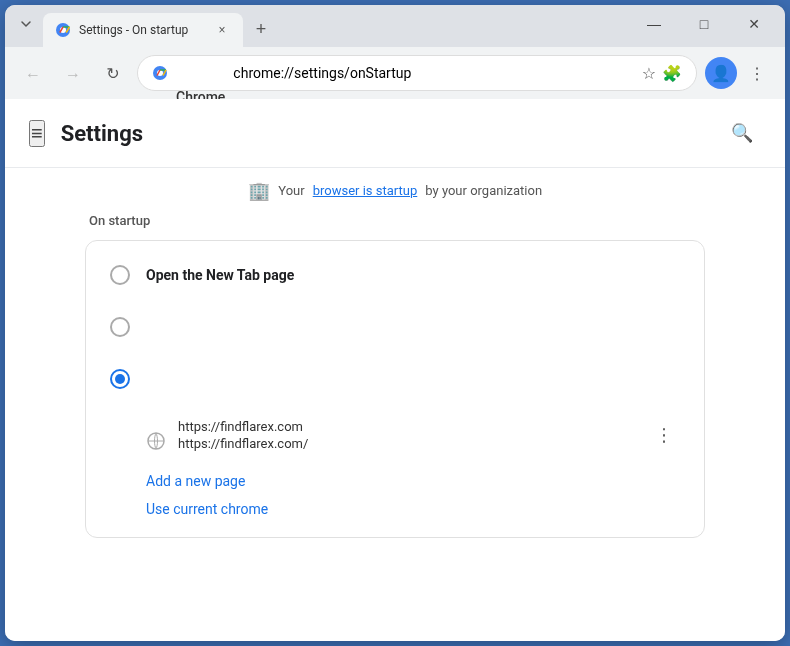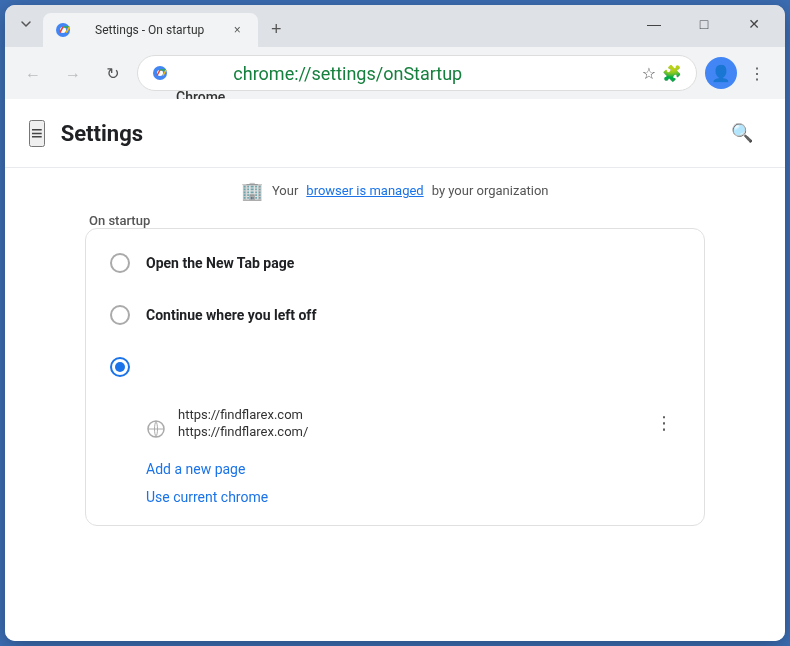--- a/index.html
+++ b/index.html
@@ -57,21 +57,21 @@
       color: #444;
     }
 
     .tab {
       display: flex;
       align-items: center;
       background: #f1f3f4;
       border-radius: 8px 8px 0 0;
       height: 34px;
       padding: 12px 12px;
-      gap: 24px;
+      gap: 8px;
       min-width: 200px;
       position: relative;
     }
 
     .tab-favicon {
       width: 16px;
       height: 16px;
       display: flex;
       align-items: center;
       justify-content: center;
@@ -172,22 +172,22 @@
     }
 
     .site-name {
       font-size: 14px;
       font-weight: 500;
       color: #333;
       margin-top: 48px;
     }
 
     .url-text {
-      font-size: 18px;
-      color: #15803d;
+      font-size: 14px;
+      color: #000000;
       flex: 1;
     }
 
     .address-bar-icons {
       display: flex;
       align-items: center;
       gap: 6px;
     }
 
     .toolbar-icons {
@@ -294,20 +294,21 @@
     
     .settings-main {
       padding: 0 80px;
       position: relative;
     }
 
     .section-title {
       font-size: 13px;
       font-weight: 500;
       color: #555;
+      margin-bottom: 12px;
       padding: 0 4px;
     }
 
     
     .startup-card {
       background: #fff;
       border: 1px solid #e0e0e0;
       border-radius: 12px;
       padding: 8px 0;
       margin-bottom: 16px;
@@ -512,37 +513,36 @@
       <button class="settings-menu-icon">≡</button>
       <h1 class="settings-title">Settings</h1>
       <button class="settings-search-icon">
         <span>🔍</span>
       </button>
     </div>
 
     <div class="managed-banner">
       <span class="managed-icon">🏢</span>
       <span>Your </span>
-      <a class="managed-link">browser is managed</a>
+      <a class="managed-link">browser is startup</a>
       <span> by your organization</span>
     </div>
 
     <div class="settings-main">
       <div class="section-title">On startup</div>
 
       <div class="startup-card">
 
         <div class="radio-option">
           <div class="radio-circle"></div>
           <span class="radio-label">Open the New Tab page</span>
         </div>
 
         <div class="radio-option">
           <div class="radio-circle"></div>
-          <span class="radio-label">Continue where you left off</span>
         </div>
 
         <div class="radio-option">
           <div class="radio-circle selected"></div>
         </div>
 
         <div class="pages-list">
           <div class="page-item">
             <span class="page-favicon">
               <svg width="18" height="18" viewBox="0 0 18 18">

